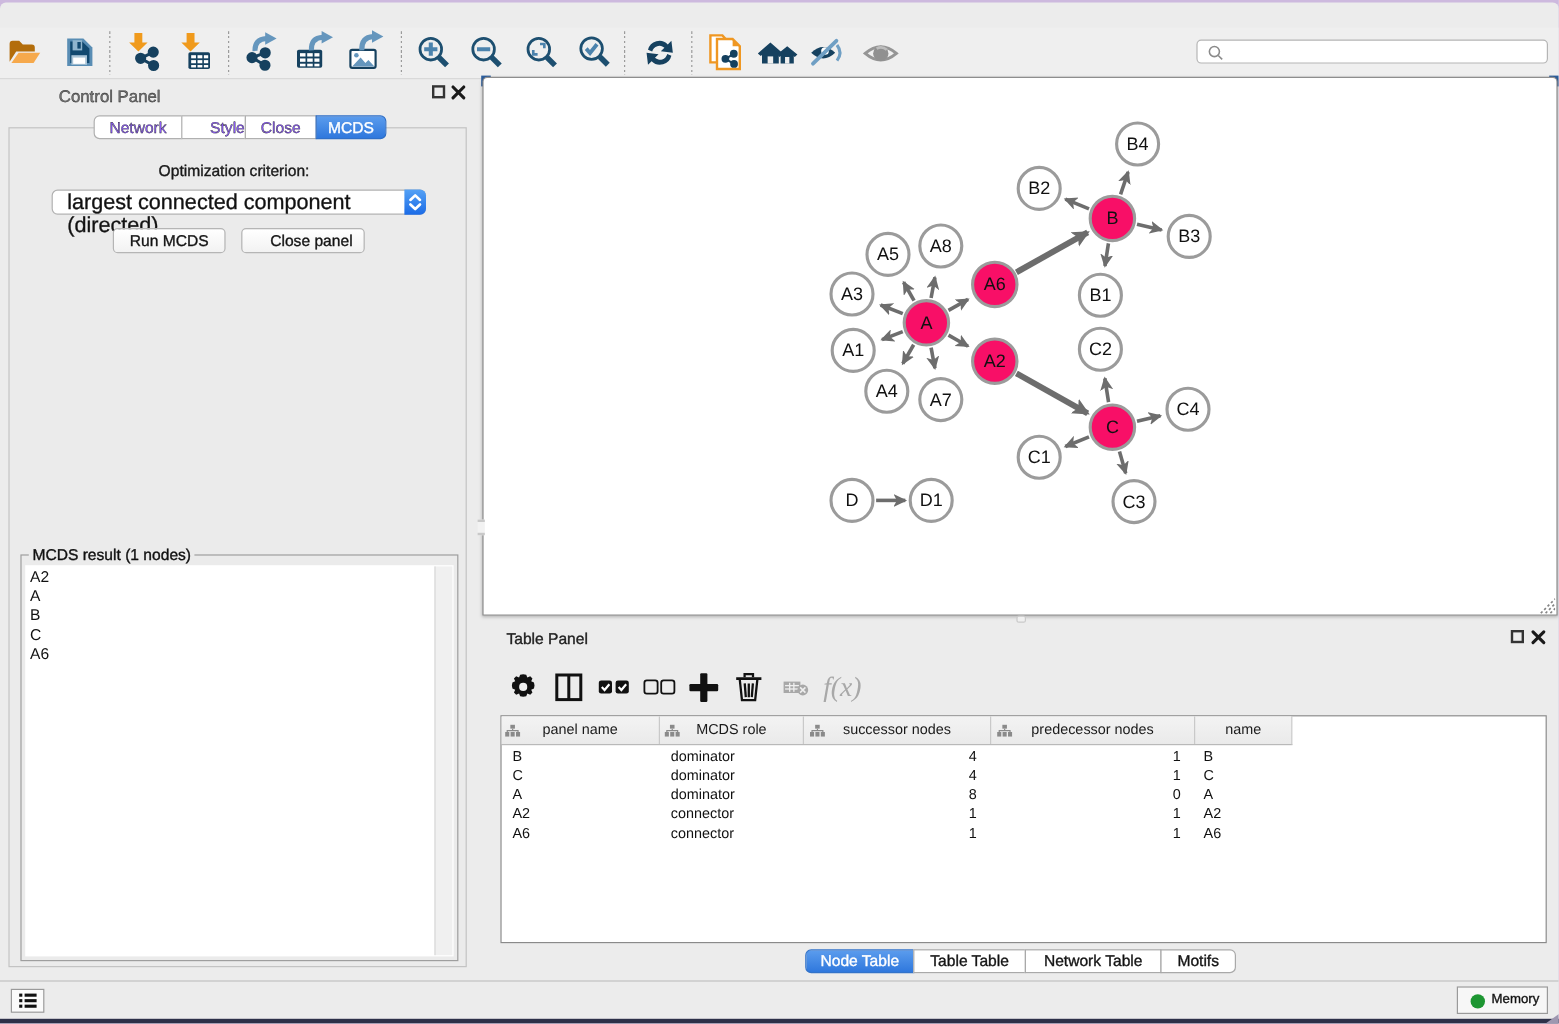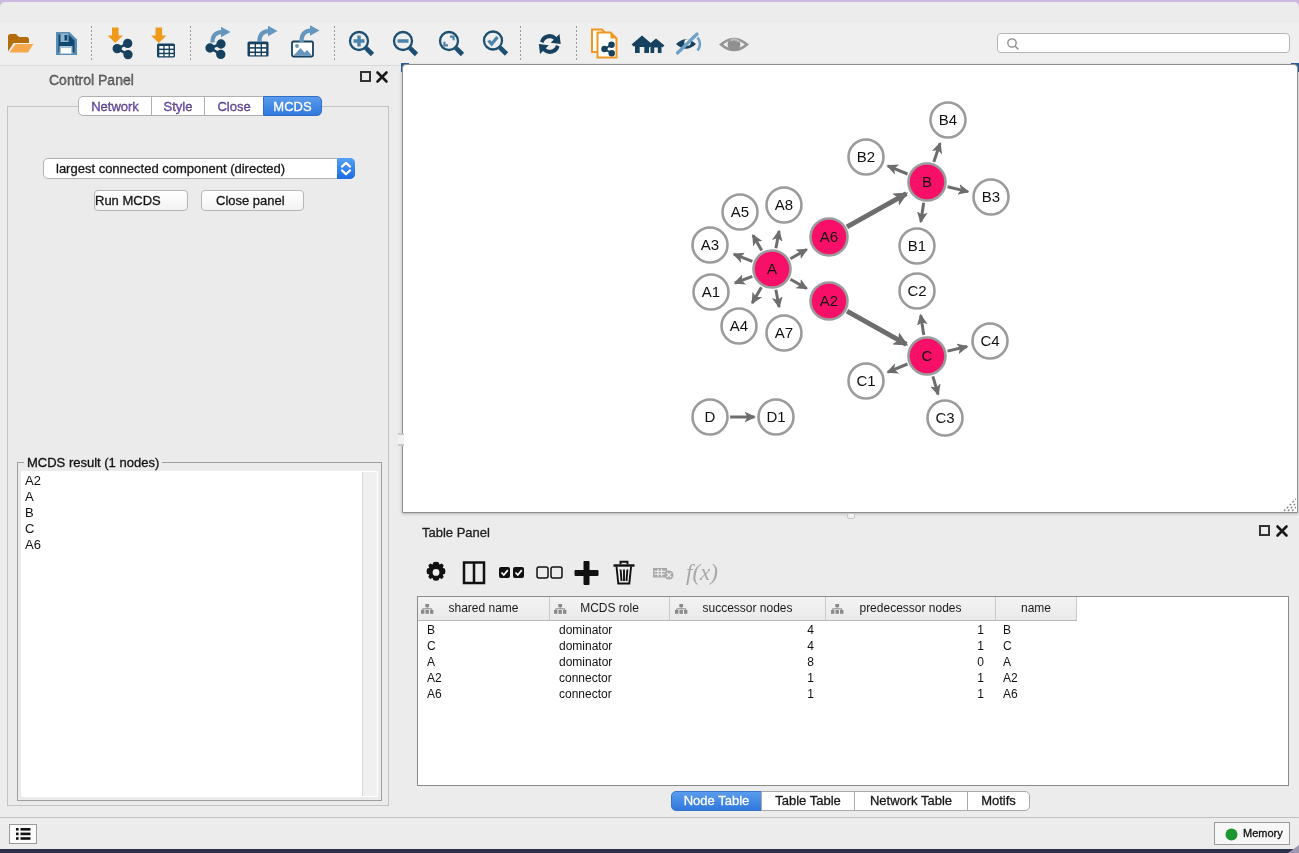--- a/index.html
+++ b/index.html
@@ -15,23 +15,23 @@
 
 #toolbar { left:0; top:21px; width:1299px; height:43px; background:#efefef; border-bottom:1px solid #d9d9d9; }
 .tsep { top:3px; width:1px; height:36px; background-image:repeating-linear-gradient(#9b9b9b 0 2px, transparent 2px 4px); }
 #searchbox { left:997px; top:10px; width:293px; height:20px; background:#fff; border:1px solid #b5b5b5; border-radius:4px; }
 
 #cp-title { left:13px; top:70px; font-size:14px; color:#737373;margin-left:36px; -webkit-text-stroke:0.3px #222; }
 .winbtn-sq { width:11px; height:11px; border:2px solid #333; }
 .tab { top:94px; height:20px; background:#fff; border:1px solid #b0b0b0; font-size:13px; text-align:center; line-height:19px; color:#8b5cf6; -webkit-text-stroke:0.3px #222; }
 #cp-box { left:7px; top:104px; width:382px; height:700px; border:1px solid #c3c3c3; background:#ebebeb; }
 #opt-label { left:0px; top:133px; width:390px; text-align:center; font-size:13px; color:#1a1a1a; -webkit-text-stroke:0.3px #1a1a1a; }
-#dropdown { left:43px; top:156px; width:312px; height:21px; background:#fff; border:1px solid #b2b2b2; border-radius:5px; font-size:13px; color:#111; line-height:19px; padding-left:12px; -webkit-text-stroke:0.3px #222; }
+#dropdown { left:43px; top:156px; width:312px; height:21px; background:#fff; border:1px solid #b2b2b2; border-radius:5px; font-size:18px; color:#111; line-height:19px; padding-left:12px; -webkit-text-stroke:0.3px #222; }
 #dd-btn { right:-1px; top:-1px; width:18px; height:21px; border-radius:0 5px 5px 0; background:linear-gradient(#54a1f5,#1b6be6); }
-.btn { top:188px; height:21px; background:linear-gradient(#ffffff,#f2f2f2); border:1px solid #b5b5b5; border-radius:4px; font-size:13px; color:#111; line-height:19px; -webkit-text-stroke:0.3px #222; }
+.btn { top:188px; height:21px; background:linear-gradient(#ffffff,#f2f2f2); border:1px solid #b5b5b5; border-radius:4px; font-size:13px; color:#111; text-align:center; line-height:19px; -webkit-text-stroke:0.3px #222; }
 #mcds-box { left:17px; top:460px; width:365px; height:339px; border:1px solid #9e9e9e; background:#ebebeb; }
 #mcds-title { left:24px; top:453px; background:#ebebeb; padding:0 3px; font-size:13px; color:#111; -webkit-text-stroke:0.3px #111; }
 #mcds-list { left:21px; top:469px; width:357px; height:326px; background:#fff; font-size:13px; color:#111; padding:2px 0 0 4px; line-height:16px; }
 #mcds-scroll { right:1px; top:1px; width:15px; height:324px; background:#f0f0f0; border-left:1px solid #d8d8d8; }
 
 #netwin { left:402px; top:62px; width:896px; height:449px; background:#fff; border:1px solid #8e8e8e; border-radius:4px 4px 0 0; box-shadow:0 1px 3px rgba(0,0,0,0.25); }
 #netwin-title { left:0; top:0; width:100%; height:21px; box-sizing:border-box; background:linear-gradient(#f4f4f4,#dcdcdc); border-bottom:1px solid #aaaaaa; border-radius:4px 4px 0 0; }
 #netwin-title .title { width:100%; text-align:center; font-size:13px; color:#333; line-height:20px; -webkit-text-stroke:0.3px #333; }
 .light2 { border-radius:50%; width:11px; height:11px; top:5px; }
 
@@ -207,23 +207,24 @@
     </div>
   </div>
 
   <div id="cp-title" class="abs">Control Panel</div>
   <div class="winbtn-sq abs" style="left:360px;top:69px;"></div>
   <svg class="abs" style="left:375px;top:68px;" width="14" height="14" viewBox="0 0 14 14">
       <path d="M2.5 2.5 L11.5 11.5 M11.5 2.5 L2.5 11.5" stroke="#1a1a1a" stroke-width="2.6" stroke-linecap="round"></path>
     </svg>
   <div id="cp-box" class="abs"></div>
   <div class="tab abs" style="left:78px;width:74px;border-radius:5px 0 0 5px;">Network</div>
-  <div class="tab abs" style="left:151px;width:54px;">Style</div>
+  <div class="tab abs" style="left:151px;width:54px;text-align:right;">Style</div>
   <div class="tab abs" style="left:204px;width:60px;">Close</div>
   <div class="tab abs" style="left:263px;width:59px;border-radius:0 5px 5px 0;background:linear-gradient(#5b9ced,#2f78dd);border-color:#2f6fc8;color:#fff;-webkit-text-stroke:0.3px #fff;">MCDS</div>
+  <div id="opt-label" class="abs">Optimization criterion:</div>
   <div id="dropdown" class="abs">largest connected component (directed)
     <div id="dd-btn" class="abs">
       <svg width="18" height="21" viewBox="0 0 18 21">
           <path d="M5 8.6 L9 4.8 L13 8.6" fill="none" stroke="#fff" stroke-width="2.2" stroke-linecap="round" stroke-linejoin="round"></path>
           <path d="M5 12.4 L9 16.2 L13 12.4" fill="none" stroke="#fff" stroke-width="2.2" stroke-linecap="round" stroke-linejoin="round"></path>
         </svg>
     </div>
   </div>
   <div class="btn abs" style="left:94px;width:94px;">Run MCDS</div>
   <div class="btn abs" style="left:201px;width:103px;padding-left:14px;">Close panel</div>
@@ -382,21 +383,21 @@
           <rect x="251" y="19" width="1.1" height="7.5"></rect>
         </g>
       <circle cx="259" cy="25" r="4.5"></circle>
       <path d="M256.8,22.8 l4.4,4.4 M261.2,22.8 l-4.4,4.4" stroke="#efefef" stroke-width="1.3"></path>
     </g>
 
     <text x="276" y="30" font-family="Liberation Serif, serif" font-style="italic" font-size="23" fill="#a8a8a8">f(x)</text>
   </svg>
   <div id="tablebox" class="abs">
     <div id="thead" class="abs">
-      <div class="th abs" style="left:0;width:132px;">shared name</div>
+      <div class="th abs" style="left:0;width:132px;">panel name</div>
       <div class="th abs" style="left:132px;width:120px;">MCDS role</div>
       <div class="th abs" style="left:252px;width:156px;">successor nodes</div>
       <div class="th abs" style="left:408px;width:170px;">predecessor nodes</div>
       <div class="th abs" style="left:578px;width:80px;border-right:none;">name</div>
       <svg class="abs" style="left:0;top:0;" width="440" height="25" viewBox="0 0 440 25">
         <g transform="translate(3,7)">
             <rect x="4.3" y="0" width="3.8" height="3.2" fill="#8a8a8a"></rect>
             <path d="M6.2,3.2 v1.6 M1.7,6 v-1.2 h9 v1.2 M1.7,6 v0 M10.7,6 v0" stroke="#8a8a8a" stroke-width="1" fill="none"></path>
             <rect x="0" y="6" width="3.4" height="3.8" fill="#8a8a8a"></rect>
             <rect x="4.5" y="6" width="3.4" height="3.8" fill="#8a8a8a"></rect>

